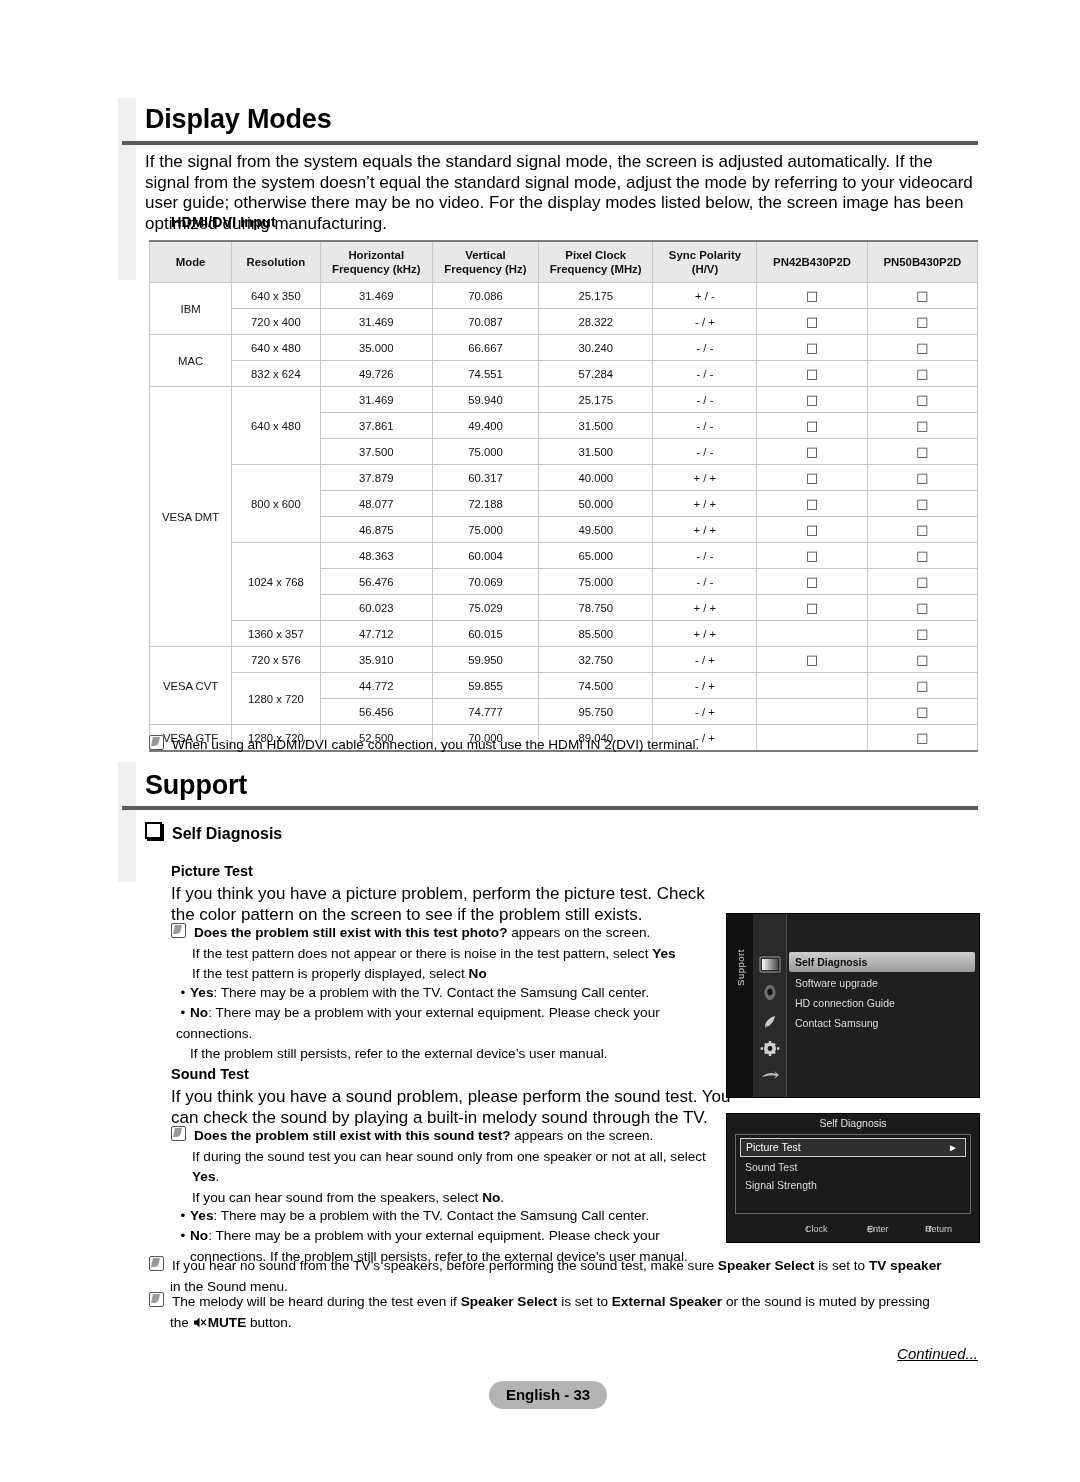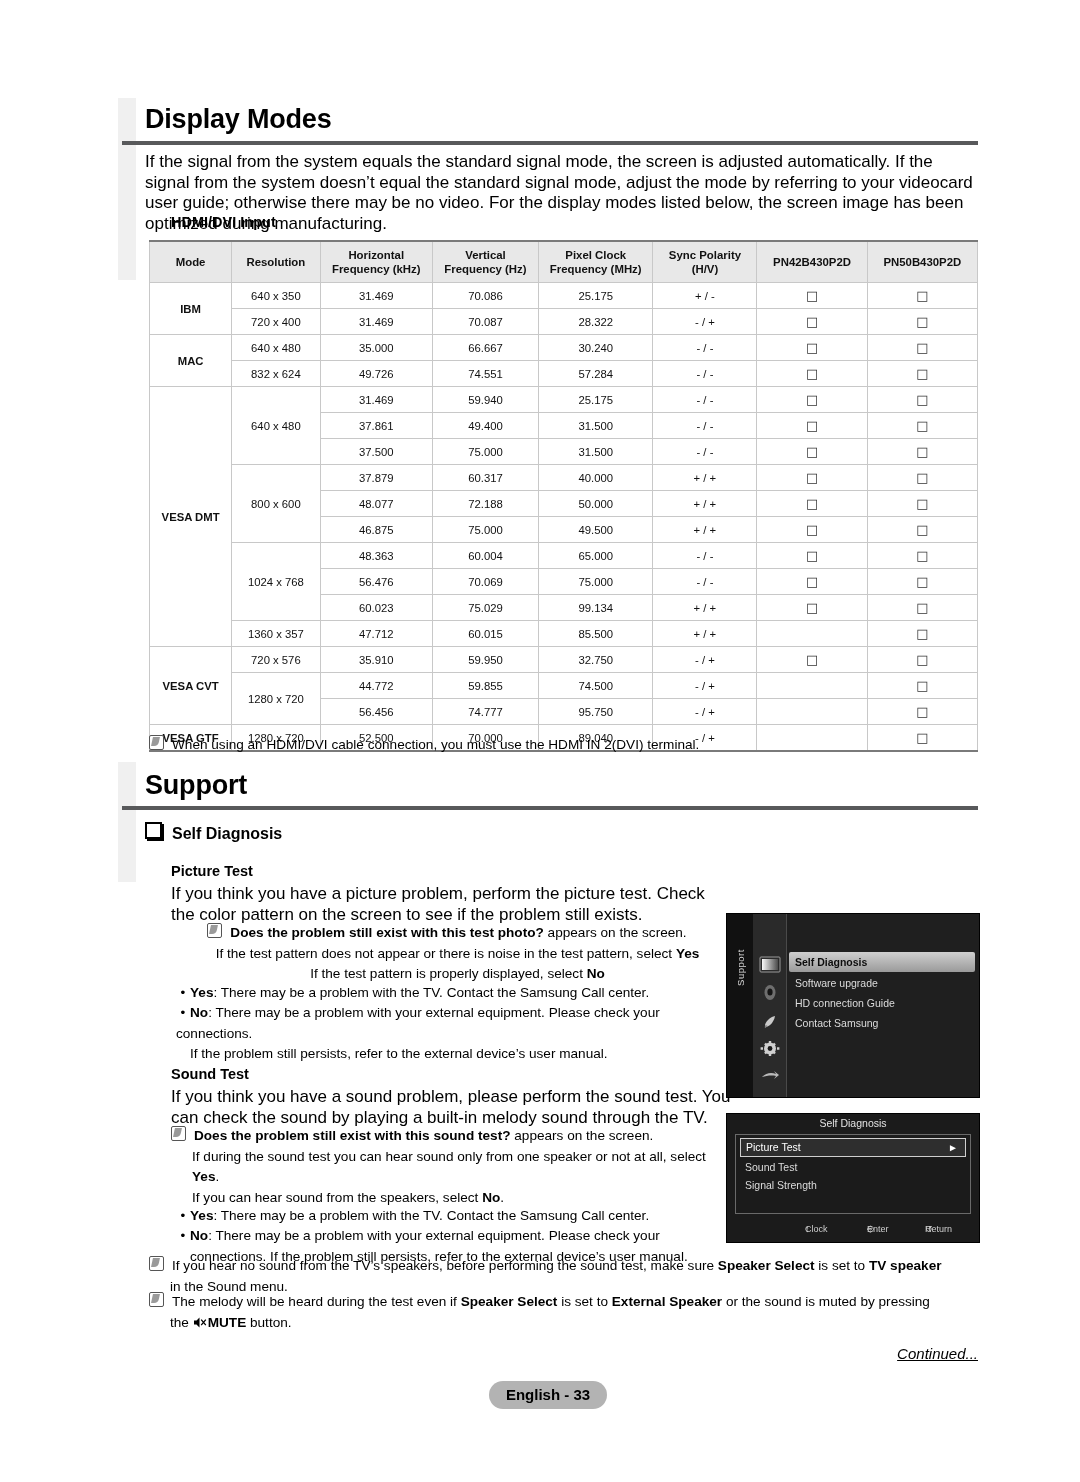--- a/index.html
+++ b/index.html
@@ -33,21 +33,21 @@
     text-align:center;vertical-align:middle;
     font-size:11.3px;color:#111;
     padding:0;
   }
   table.dm thead th{
     background:#e8e8e8;font-weight:bold;font-size:11.4px;
     height:40px;line-height:14px;
     border-top:2px solid #7a7a7a;
   }
   table.dm tbody td{height:25px;}
-  td.modecell{font-weight:bold;font-size:11.6px;}
+  td.modecell{font-weight:normal;font-size:11.6px;}
   table.dm tbody tr:last-child td{border-bottom:2px solid #7a7a7a;}
   .tick{font-size:13px;font-family:"DejaVu Sans",sans-serif;color:#333;}
   .sep-top td{border-top:1px solid #9a9a9a;}
 
   
   .note{position:absolute;font-size:13.6px;line-height:20.5px;}
   .nicon{
     display:inline-block;width:13px;height:13px;border:1px solid #555;
     border-radius:2px;position:relative;margin-right:8px;vertical-align:-1px;
     background:#fff;
@@ -255,21 +255,21 @@
           <td>56.476</td>
           <td>70.069</td>
           <td>75.000</td>
           <td>- / -</td>
           <td><span class="tick">□</span></td>
           <td><span class="tick">□</span></td>
         </tr>
         <tr>
           <td>60.023</td>
           <td>75.029</td>
-          <td>99.134</td>
+          <td>78.750</td>
           <td>+ / +</td>
           <td><span class="tick">□</span></td>
           <td><span class="tick">□</span></td>
         </tr>
         <tr>
           <td rowspan="1">1360 x 357</td>
           <td>47.712</td>
           <td>60.015</td>
           <td>85.500</td>
           <td>+ / +</td>
@@ -324,21 +324,21 @@
   <div class="rule" style="top:806px;"></div>
 
   <div style="position:absolute;left:137px;top:822px;font-size:16px;font-weight:bold;">
     <span class="sq"></span><span>Self Diagnosis</span>
   </div>
 
   <div class="sub-label" style="left:163px;top:863px;font-size:14.5px;">Picture Test</div>
 
   <div class="body-text" style="left:163px;top:884px;width:550px;">If you think you have a picture problem, perform the picture test. Check the color pattern on the screen to see if the problem still exists.</div>
 
-  <div class="note" style="left:163px;top:923px;width:552px;text-align:center;">
+  <div class="note" style="left:163px;top:923px;width:552px;">
     <span class="nicon"></span><b class="s">Does the problem still exist with this test photo?</b><span> appears on the screen.</span>
     <div style="padding-left:21px;">
       <span>If the test pattern does not appear or there is noise in the test pattern, select </span><b class="s">Yes</b>
     </div>
     <div style="padding-left:21px;">
       <span>If the test pattern is properly displayed, select </span><b class="s">No</b>
     </div>
   </div>
 
   <div class="note" style="left:168px;top:983px;width:555px;">

